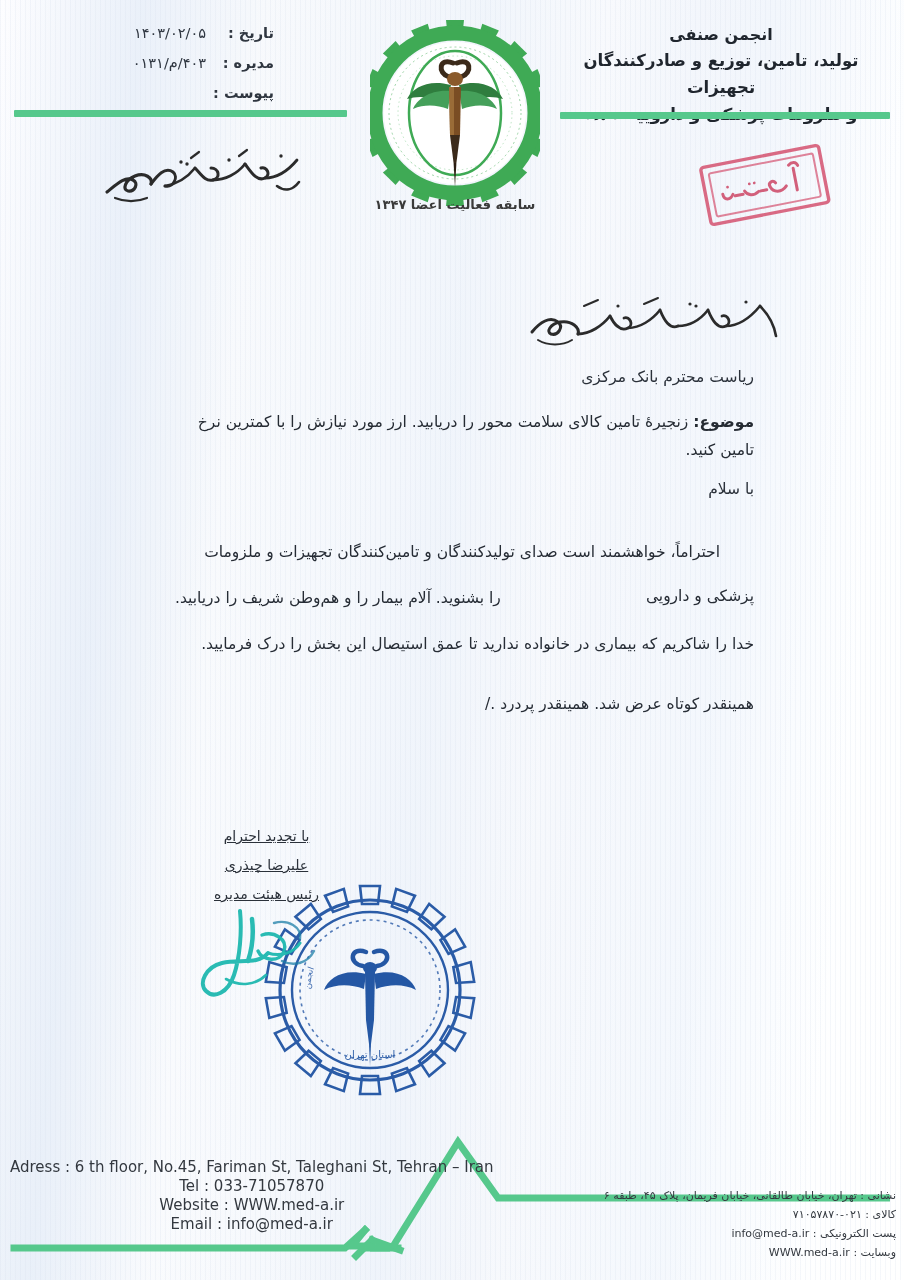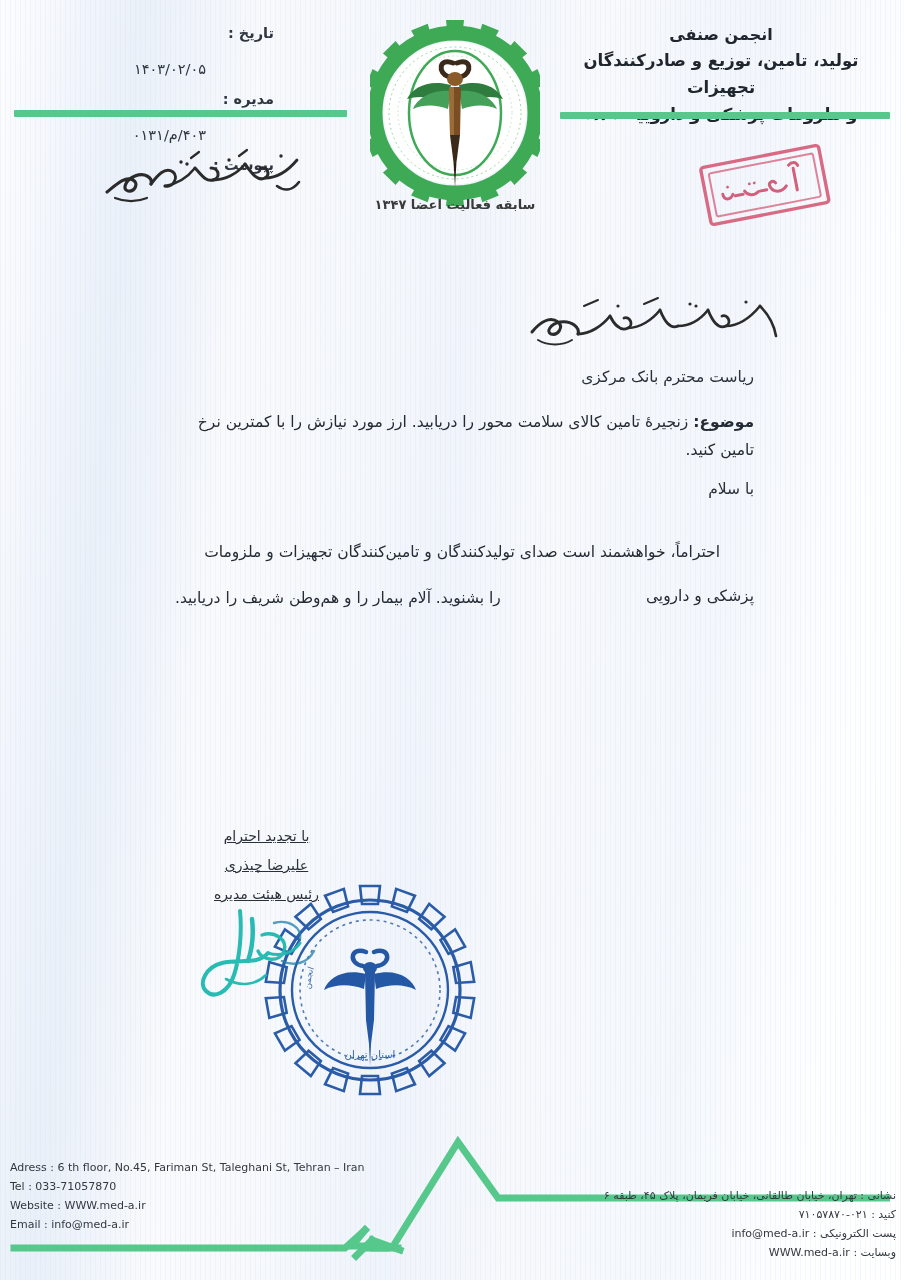--- a/index.html
+++ b/index.html
@@ -41,21 +41,21 @@
 
   
   .hdr-meta{
     position:absolute;right:630px;top:18px;
     width:220px;text-align:right;
     font-size:14.5px;color:#2f3640;line-height:30px;
     letter-spacing:.2px;
   }
   .hdr-meta .row{display:flex;justify-content:flex-start;gap:16px;direction:rtl;}
   .hdr-meta .lbl{min-width:52px;font-weight:600;}
-  .hdr-meta .val{letter-spacing:1px;margin-top:36px;}
+  .hdr-meta .val{letter-spacing:1px;}
 
   .org-name{
     position:absolute;right:18px;top:22px;width:330px;
     text-align:center;direction:rtl;
     font-weight:700;color:#20262e;
   }
   .org-name .l1{font-size:16px;line-height:25px;}
   .org-name .l2{font-size:16.5px;line-height:27px;}
   .org-name .l3{font-size:16.5px;line-height:27px;}
   .org-name .prov{font-size:8.5px;font-weight:600;vertical-align:2px;}
@@ -122,22 +122,22 @@
   .stamp-blue{
     position:absolute;left:262px;top:882px;width:216px;height:216px;
   }
   .sig-ink{
     position:absolute;left:196px;top:905px;width:135px;height:110px;
   }
 
   
   .foot-en{
     position:absolute;left:10px;top:1158px;
-    font-size:11px;color:#33383f;line-height:19px;
-    direction:ltr;text-align:left;
+    font-size:15px;color:#33383f;line-height:19px;
+    direction:ltr;text-align:center;
     font-family:"DejaVu Sans","Liberation Sans",sans-serif;
   }
   .foot-fa{
     position:absolute;right:8px;top:1186px;width:360px;
     font-size:11px;color:#33383f;line-height:19px;
     direction:rtl;text-align:right;
   }
   .foot-fa .ltr{direction:ltr;unicode-bidi:embed;}
   .foot-ecg{position:absolute;left:0;top:1128px;width:904px;height:152px;}
 </style>
@@ -299,20 +299,22 @@
     <b>موضوع:</b>
     <span>زنجیرهٔ تامین کالای سلامت محور را دریابید. ارز مورد نیازش را با کمترین نرخ تامین کنید.</span>
   </div>
 
   <div class="greeting">با سلام</div>
 
   <div class="para p1">
     <span class="ind">احتراماً، خواهشمند است صدای تولیدکنندگان و تامین‌کنندگان تجهیزات و ملزومات پزشکی و دارویی</span>
   </div>
   <div class="para p2">را بشنوید. آلام بیمار را و هم‌وطن شریف را دریابید.</div>
+  <div class="para p3">خدا را شاکریم که بیماری در خانواده ندارید تا عمق استیصال این بخش را درک فرمایید.</div>
+  <div class="para p4">همینقدر کوتاه عرض شد. همینقدر پردرد ./</div>
 
   <div class="sig-block">
     <div>با تجدید احترام</div>
     <div>علیرضا چیذری</div>
     <div>رئیس هیئت مدیره</div>
   </div>
 
   <div class="stamp-blue">
     <svg viewBox="0 0 216 216" width="216" height="216">
       <g transform="translate(108,108)" fill="none" stroke="#1a4fa0" opacity=".92">
@@ -398,21 +400,21 @@
     <div>Website : WWW.med-a.ir</div>
     <div>Email : info@med-a.ir</div>
   </div>
 
   <div class="foot-fa">
     <div>
       <span>نشانی :</span>
       <span>تهران، خیابان طالقانی، خیابان فریمان، پلاک ۴۵، طبقه ۶</span>
     </div>
     <div>
-      <span>کنید :</span>
+      <span>کالای :</span>
       <span>۰۲۱-۷۱۰۵۷۸۷۰</span>
     </div>
     <div>
       <span>پست الکترونیکی :</span>
       <span class="ltr">info@med-a.ir</span>
     </div>
     <div>
       <span>وبسایت :</span>
       <span class="ltr">WWW.med-a.ir</span>
     </div>

